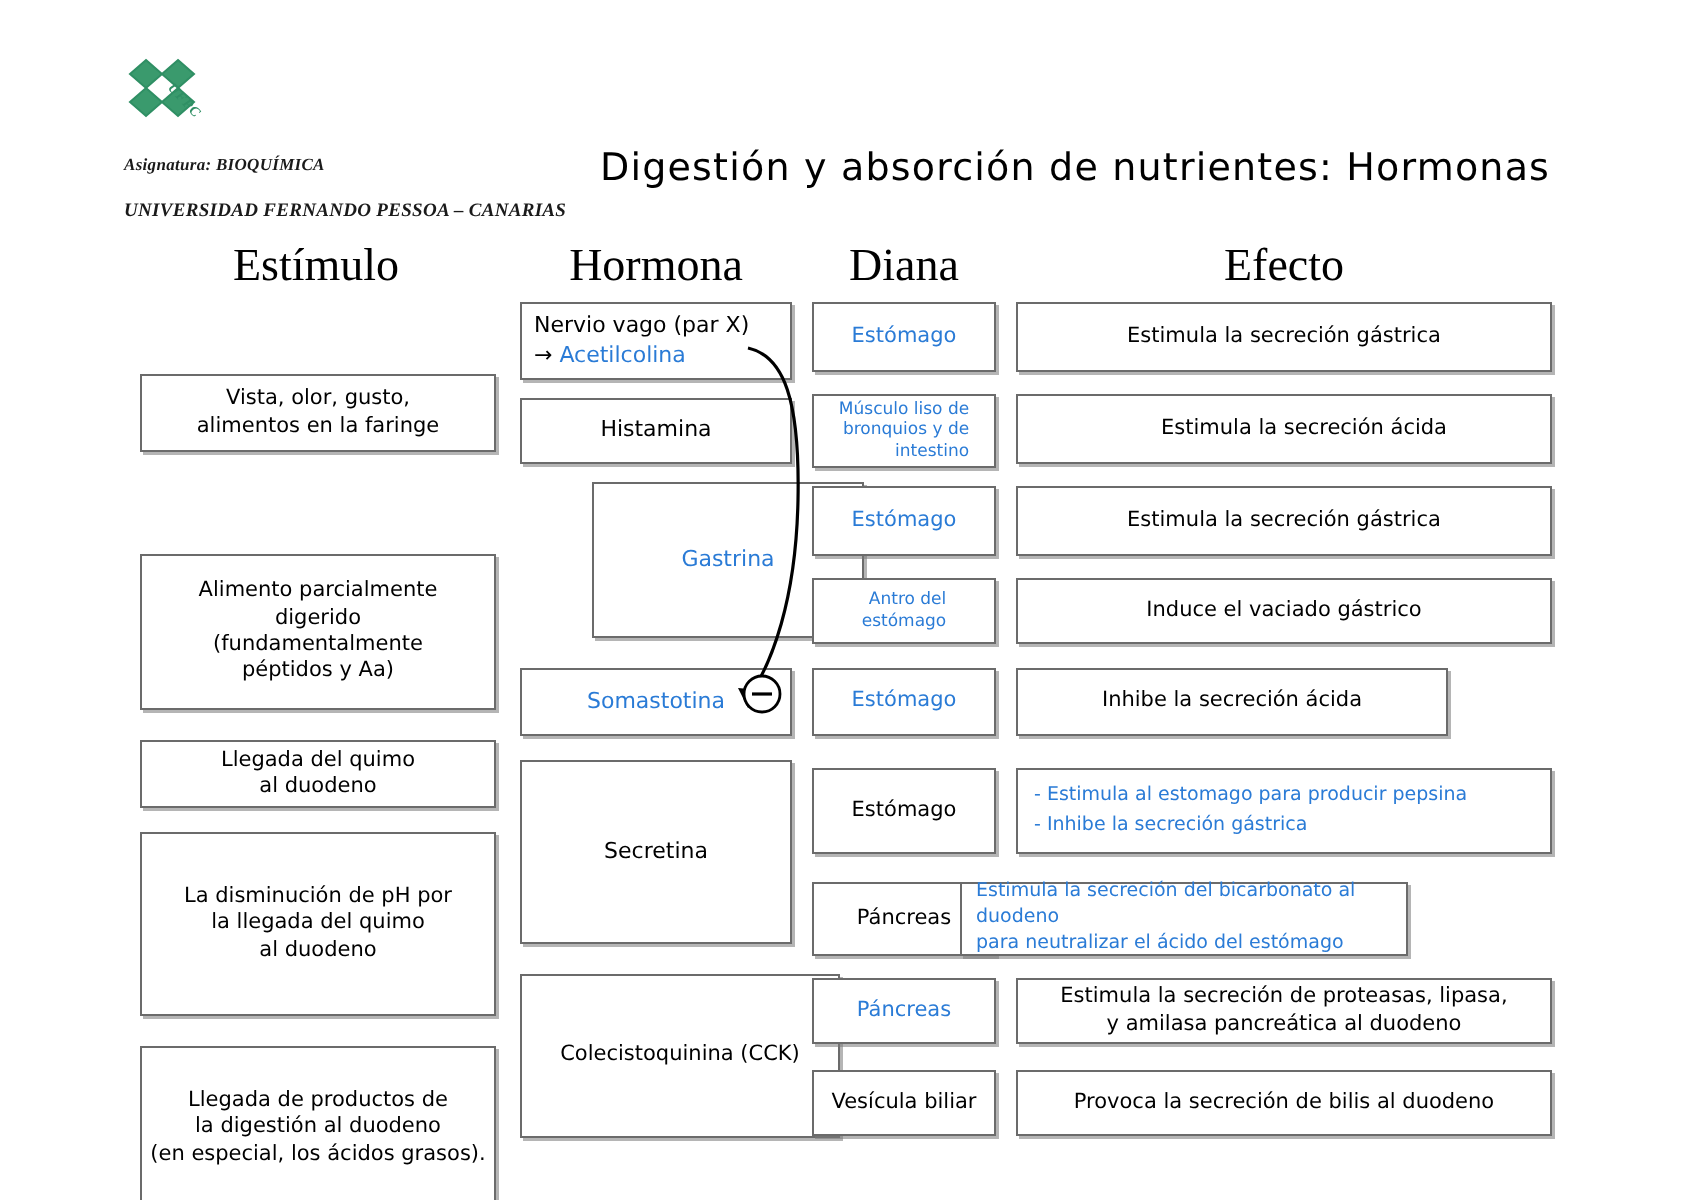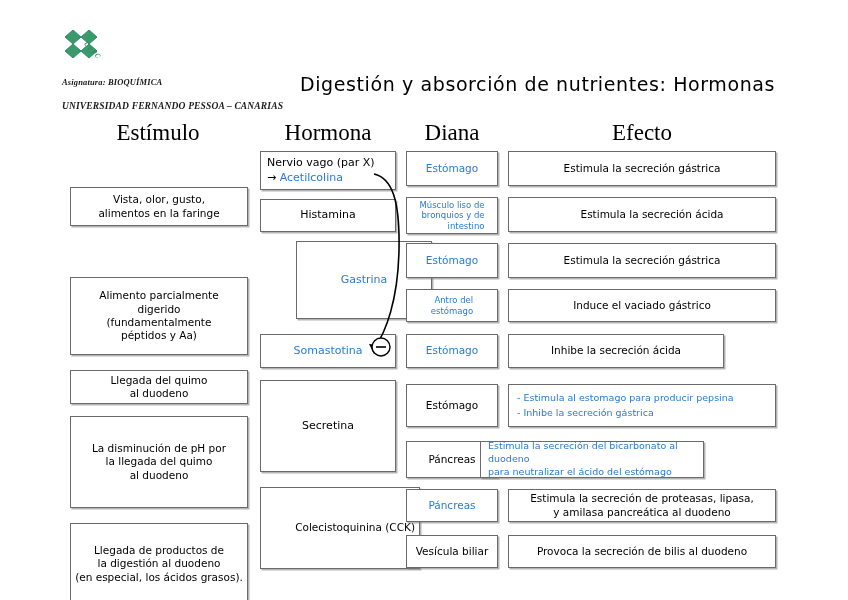--- a/index.html
+++ b/index.html
@@ -221,21 +221,21 @@
 </div>
 
 <div class="box col-hormona blue" style="left:260px; top:334px; width:136px; height:34px;">
   <span>Somastotina</span>
 </div>
 
 <div class="box col-hormona" style="left:260px; top:380px; width:136px; height:92px;">
   <span>Secretina</span>
 </div>
 
-<div class="box col-hormona" style="left:260px; top:487px; width:160px; height:82px; font-size:10.5px;justify-content:flex-end;">
+<div class="box col-hormona" style="left:260px; top:487px; width:160px; height:82px; font-size:10.5px;">
   <span>Colecistoquinina (CCK)</span>
 </div>
 
 <div class="box col-diana blue" style="left:406px; top:151px; width:92px; height:35px;">
   <span>Estómago</span>
 </div>
 
 <div class="box col-diana small blue" style="left:406px; top:197px; width:92px; height:37px;">
   <span>
     <span>Músculo liso de</span><br>

